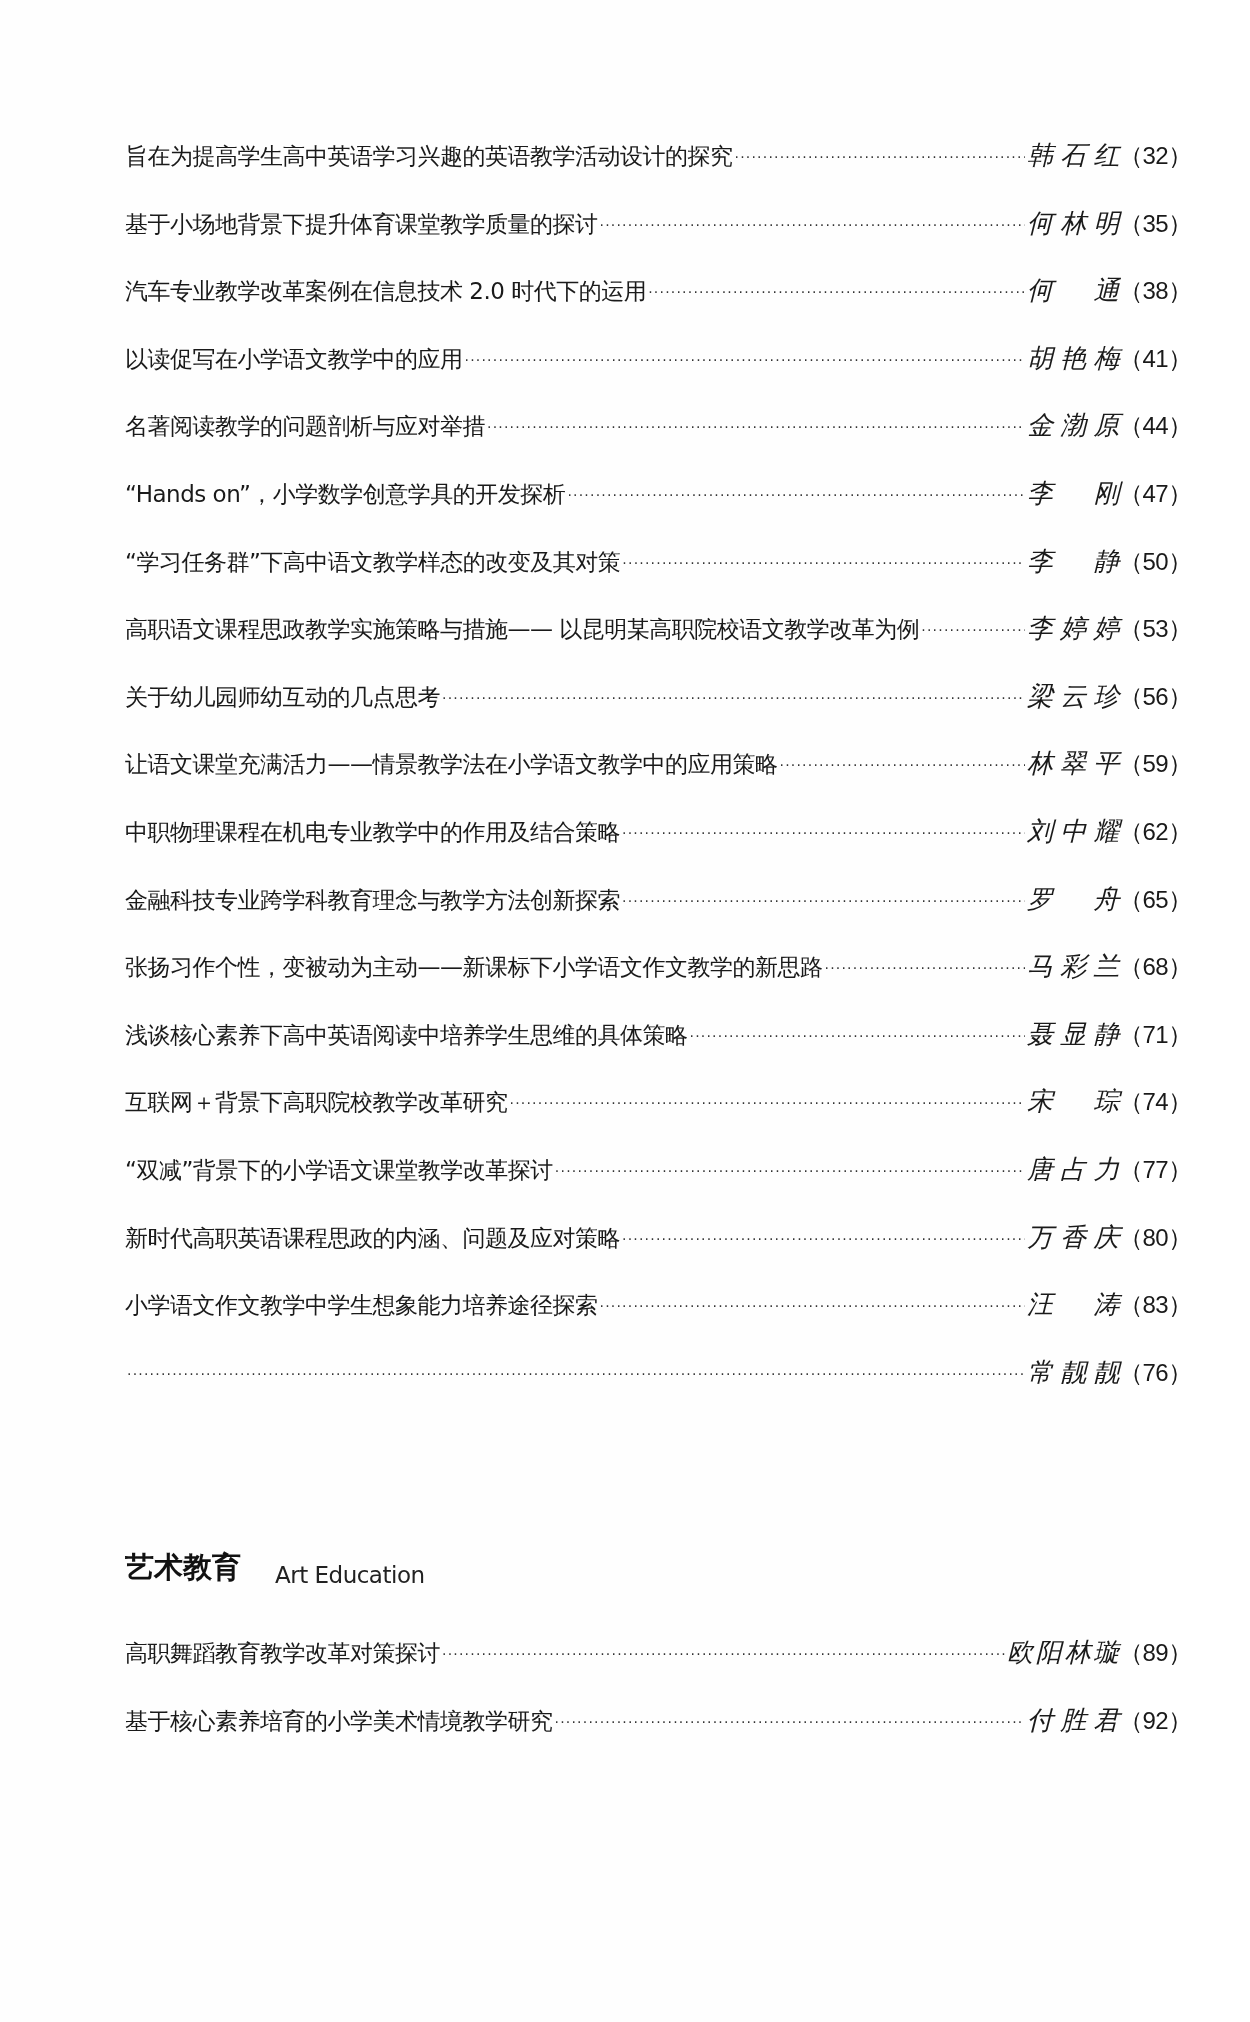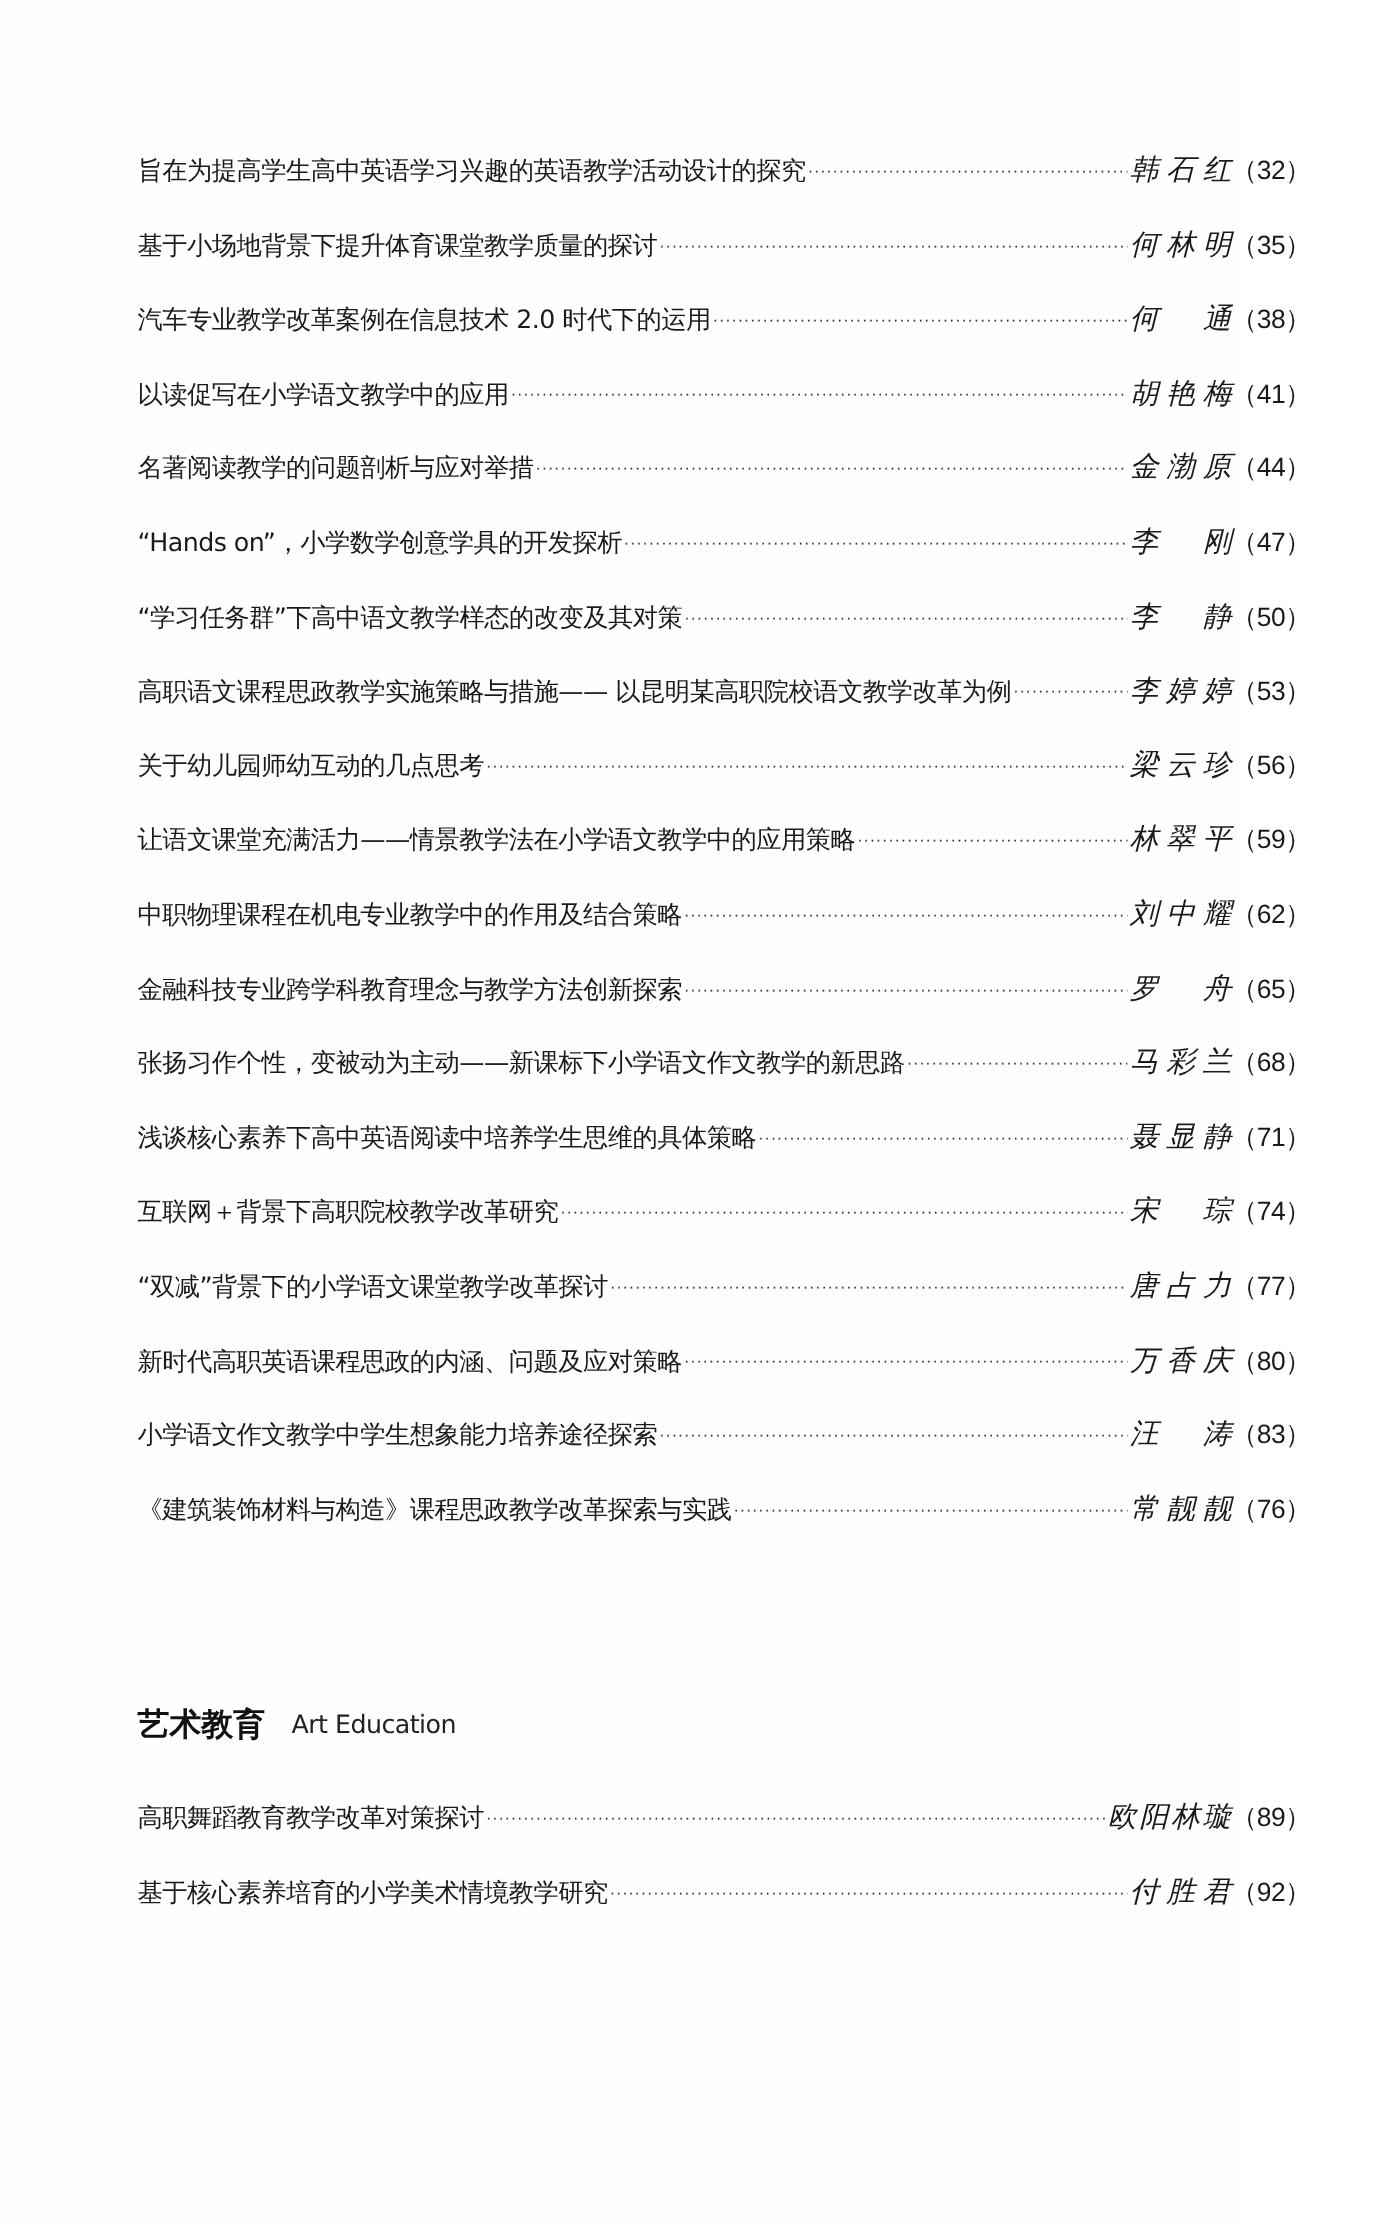--- a/index.html
+++ b/index.html
@@ -71,21 +71,22 @@
       text-align: center;
       font-size: 24px;
       font-family: "Liberation Sans", sans-serif;
       color: #1a1a1a;
     }
     .section-heading {
       position: absolute;
       left: 125px;
       top: 1548px;
       display: flex;
-      align-items: center;
+      align-items: flex-end;
+      gap: 10px;
     }
     .section-zh {
       font-size: 29px;
       font-weight: bold;
       color: #111;
     }
     .section-en {
       font-size: 23px;
       color: #222;
       letter-spacing: -0.5px;
@@ -207,21 +208,20 @@
       <span class="toc-author">万香庆</span>
       <span class="toc-page">（80）</span>
     </div>
     <div class="toc-row">
       <span class="toc-title">小学语文作文教学中学生想象能力培养途径探索</span>
       <span class="toc-dots"></span>
       <span class="toc-author">汪　涛</span>
       <span class="toc-page">（83）</span>
     </div>
     <div class="toc-row">
-      <span class="toc-title">《建筑装饰材料与构造》课程思政教学改革探索与实践</span>
       <span class="toc-dots"></span>
       <span class="toc-author">常靓靓</span>
       <span class="toc-page">（76）</span>
     </div>
   </div>
 
   <div class="section-heading">
     <span class="section-zh">艺术教育</span>
     <span class="section-en">Art Education</span>
   </div>

